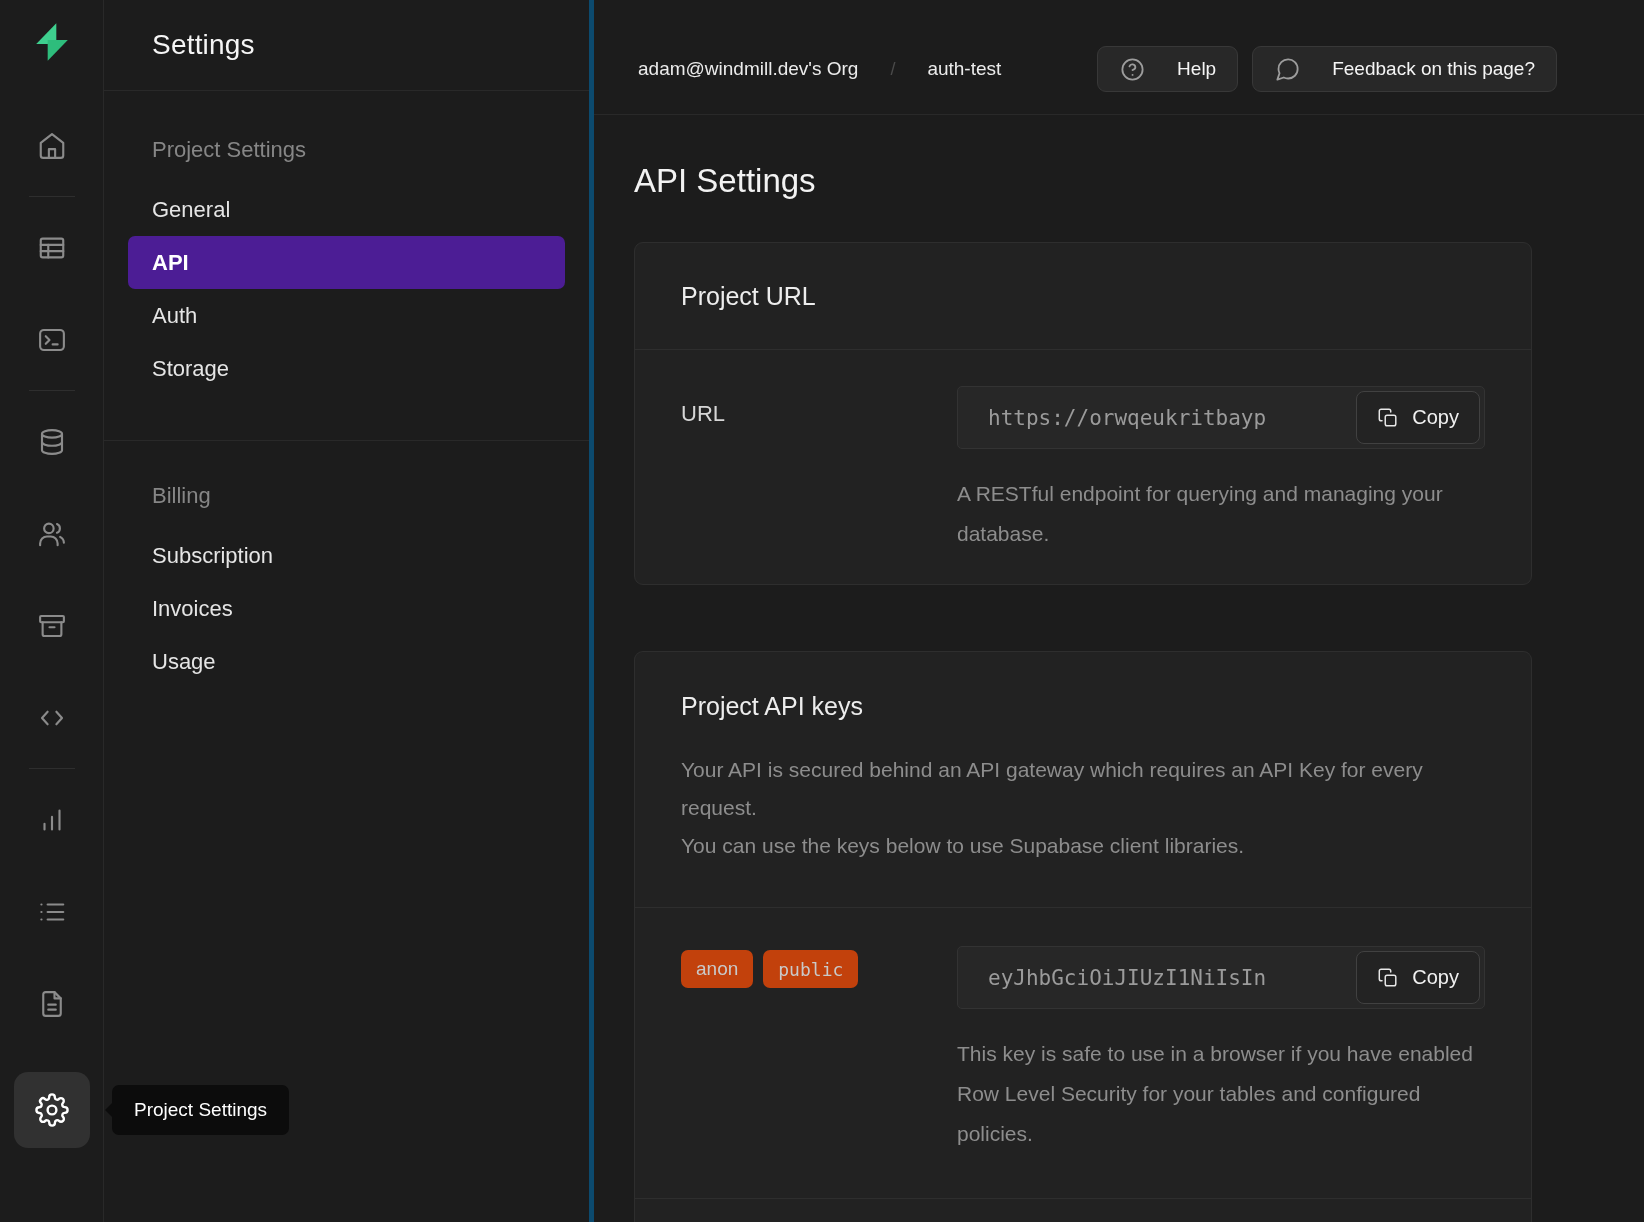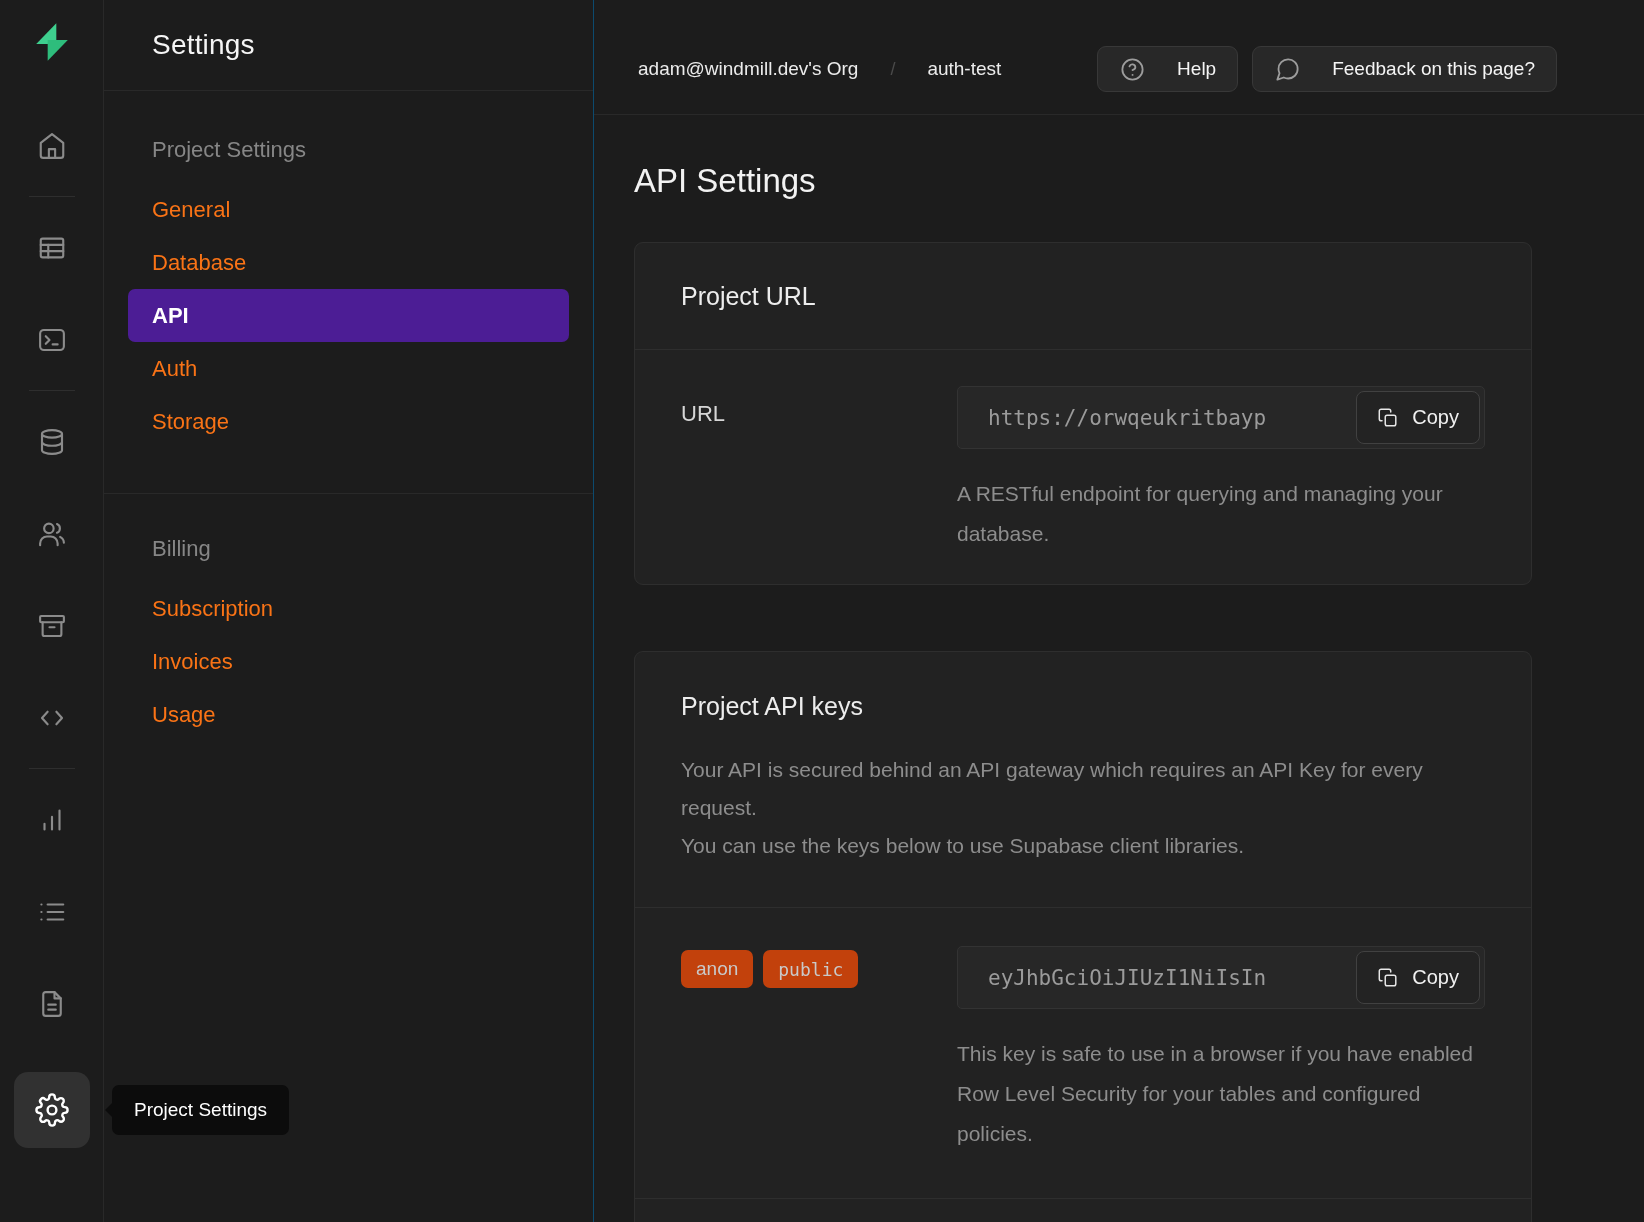--- a/index.html
+++ b/index.html
@@ -28,28 +28,28 @@
 
   
   .tooltip { position:absolute; left:112px; top:1085px; height:50px; padding:0 22px;
              background:#0c0c0c; border-radius:7px; display:flex; align-items:center;
              color:#ffffff; font-size:19px; font-weight:500; z-index:5; }
   .tooltip::before { content:''; position:absolute; left:-7px; top:50%; transform:translateY(-50%);
              border-style:solid; border-width:8px 8px 8px 0;
              border-color:transparent #0c0c0c transparent transparent; }
 
   
-  .menu { width:490px; flex:none; border-right:1px solid #0c4a6e; }
+  .menu { width:490px; flex:none; border-right:5px solid #0c4a6e; }
   .menu-header { height:91px; border-bottom:1px solid #292929; display:flex; align-items:center;
                  padding:0 48px; }
   .menu-title { font-size:28px; color:#f5f5f5; font-weight:400; letter-spacing:.2px; }
   .menu-nav { padding:40px 24px 0; }
   .menu-label { padding:0 24px; font-size:22px; color:#868686; margin:6px 0 20px; }
   .menu-item { height:53px; display:flex; align-items:center; padding:0 24px; border-radius:7px;
-               font-size:22px; color:#f97316; cursor:pointer; }
+               font-size:22px; color:#e5e5e5; cursor:pointer; }
   .menu-item.active { background:#4c1d95; color:#ffffff; font-weight:700; }
   .menu-divider { height:1px; background:#292929; margin:45px -24px 42px; }
 
   
   .content { flex:1; min-width:0; display:flex; flex-direction:column;margin-top:24px; }
   .topbar { height:91px; flex:none; border-bottom:1px solid #292929; display:flex;
             align-items:center; padding:0 87px 0 44px; }
   .crumbs { display:flex; align-items:center; gap:32px; font-size:19px; }
   .crumb { color:#ececec; cursor:pointer; }
   .crumb-sep { color:#4a4a4a; font-size:18px; }
@@ -208,21 +208,20 @@
 
   <div class="tooltip">Project Settings</div>
 
   <aside class="menu">
     <div class="menu-header">
       <span class="menu-title">Settings</span>
     </div>
     <nav class="menu-nav">
       <div class="menu-label">Project Settings</div>
       <div class="menu-item">General</div>
-      <div class="menu-item">Database</div>
       <div class="menu-item active">API</div>
       <div class="menu-item">Auth</div>
       <div class="menu-item">Storage</div>
 
       <div class="menu-divider"></div>
 
       <div class="menu-label">Billing</div>
       <div class="menu-item">Subscription</div>
       <div class="menu-item">Invoices</div>
       <div class="menu-item">Usage</div>

